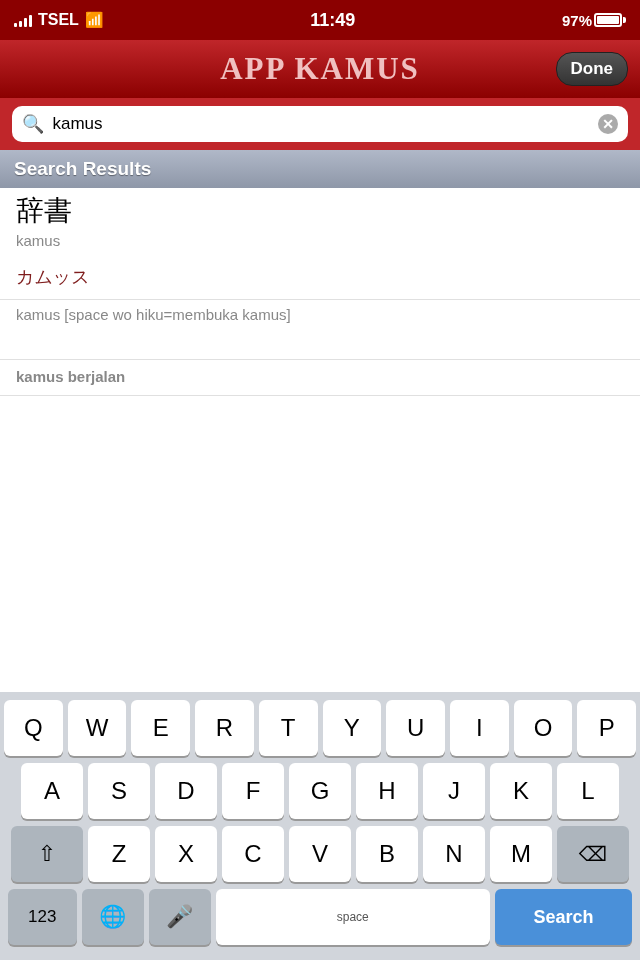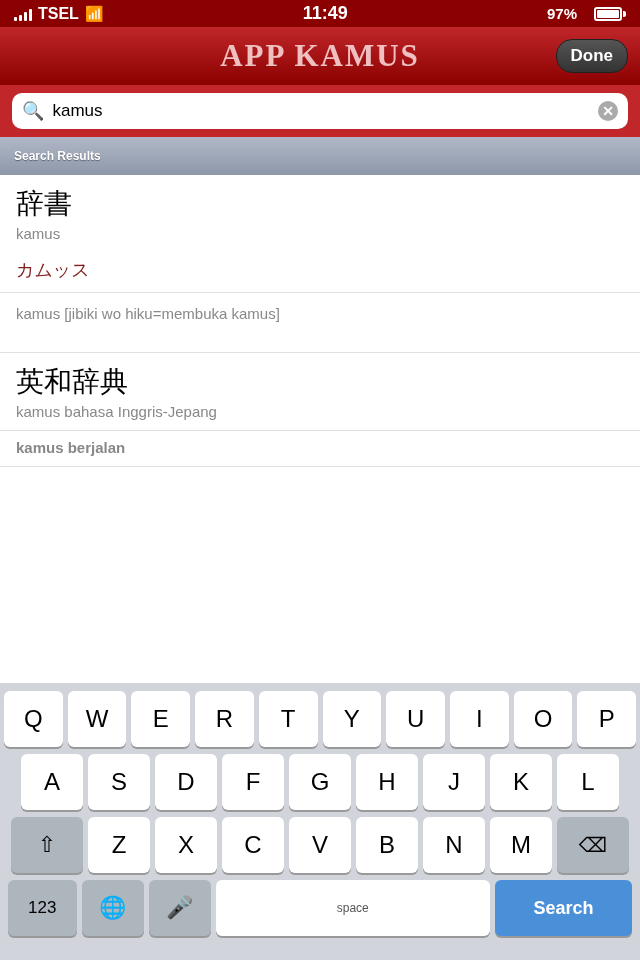--- a/index.html
+++ b/index.html
@@ -8,33 +8,33 @@
       width: 640px;
       height: 960px;
       overflow: hidden;
       font-family: -apple-system, 'Helvetica Neue', Arial, sans-serif;
       background: #fff;
     }
 
     
     #status-bar {
       width: 100%;
-      height: 27px;
+      height: 40px;
       background: #8b0000;
       display: flex;
       align-items: center;
       justify-content: space-between;
       padding: 0 14px;
       color: white;
       font-size: 16px;
       font-weight: 600;
     }
     .status-left { display: flex; align-items: center; gap: 6px; }
     .status-center { font-size: 18px; font-weight: 600; }
-    .status-right { display: flex; align-items: center; gap: 17px; font-size: 15px; }
+    .status-right { display: flex; align-items: center; gap: 2px; font-size: 15px; }
 
     
     .signal-bars { display: flex; align-items: flex-end; gap: 2px; height: 14px; }
     .signal-bars span {
       background: white;
       width: 3px;
       border-radius: 1px;
     }
 
     
@@ -143,32 +143,32 @@
     #results-header {
       width: 100%;
       height: 38px;
       background: linear-gradient(180deg, #b0b8c8 0%, #8e97a8 100%);
       display: flex;
       align-items: center;
       padding: 0 14px;
     }
     #results-header span {
       color: white;
-      font-size: 12px;
+      font-size: 19px;
       font-weight: bold;
       text-shadow: 0 1px 1px rgba(0,0,0,0.4);
     }
 
     
     #results-list {
       width: 100%;
       background: #fff;
     }
     .result-item {
-      padding: 10px 16px 10px 16px;
+      padding: 4px 16px 10px 16px;
       border-bottom: 1px solid #e0e0e0;
       min-height: 60px;
     }
     .result-kanji {
       font-size: 28px;
       color: #000;
       font-weight: normal;
     }
     .result-romaji {
       font-size: 15px;
@@ -240,21 +240,21 @@
       flex: 1;
       max-width: 62px;
       font-size: 18px;
     }
 
     
     #bottom-row {
       display: flex;
       gap: 5px;
       padding: 0 4px;
-      margin-bottom: 20px;
+      margin-bottom: 11px;
     }
   </style>
 </head>
 <body>
 
 <div id="status-bar">
   <div class="status-left">
     <div class="signal-bars">
       <span style="height:4px"></span>
       <span style="height:6px"></span>
@@ -296,27 +296,23 @@
 
 <div id="results-list">
 
   <div class="result-item">
     <div class="result-kanji">辞書</div>
     <div class="result-romaji">kamus</div>
     <div class="result-kana">カムッス</div>
   </div>
 
   <div class="result-item">
-    <div class="result-romaji">kamus [jibiki wo hiku=membuka kamus]</div>
-  </div>
-
-  <div class="result-item">
-    <div class="result-kanji">英和辞典</div>
-    <div class="result-romaji">kamus bahasa Inggris-Jepang</div>
-  </div>
+    <div class="result-romaji">kamus [space wo hiku=membuka kamus]</div>
+  </div>
+
 
   <div class="result-item" style="min-height:36px; padding-top:6px; padding-bottom:6px;font-weight:bold;">
     <div class="result-romaji">kamus berjalan</div>
   </div>
 
 </div>
 
 <div id="keyboard">
 
   <div class="key-row">

